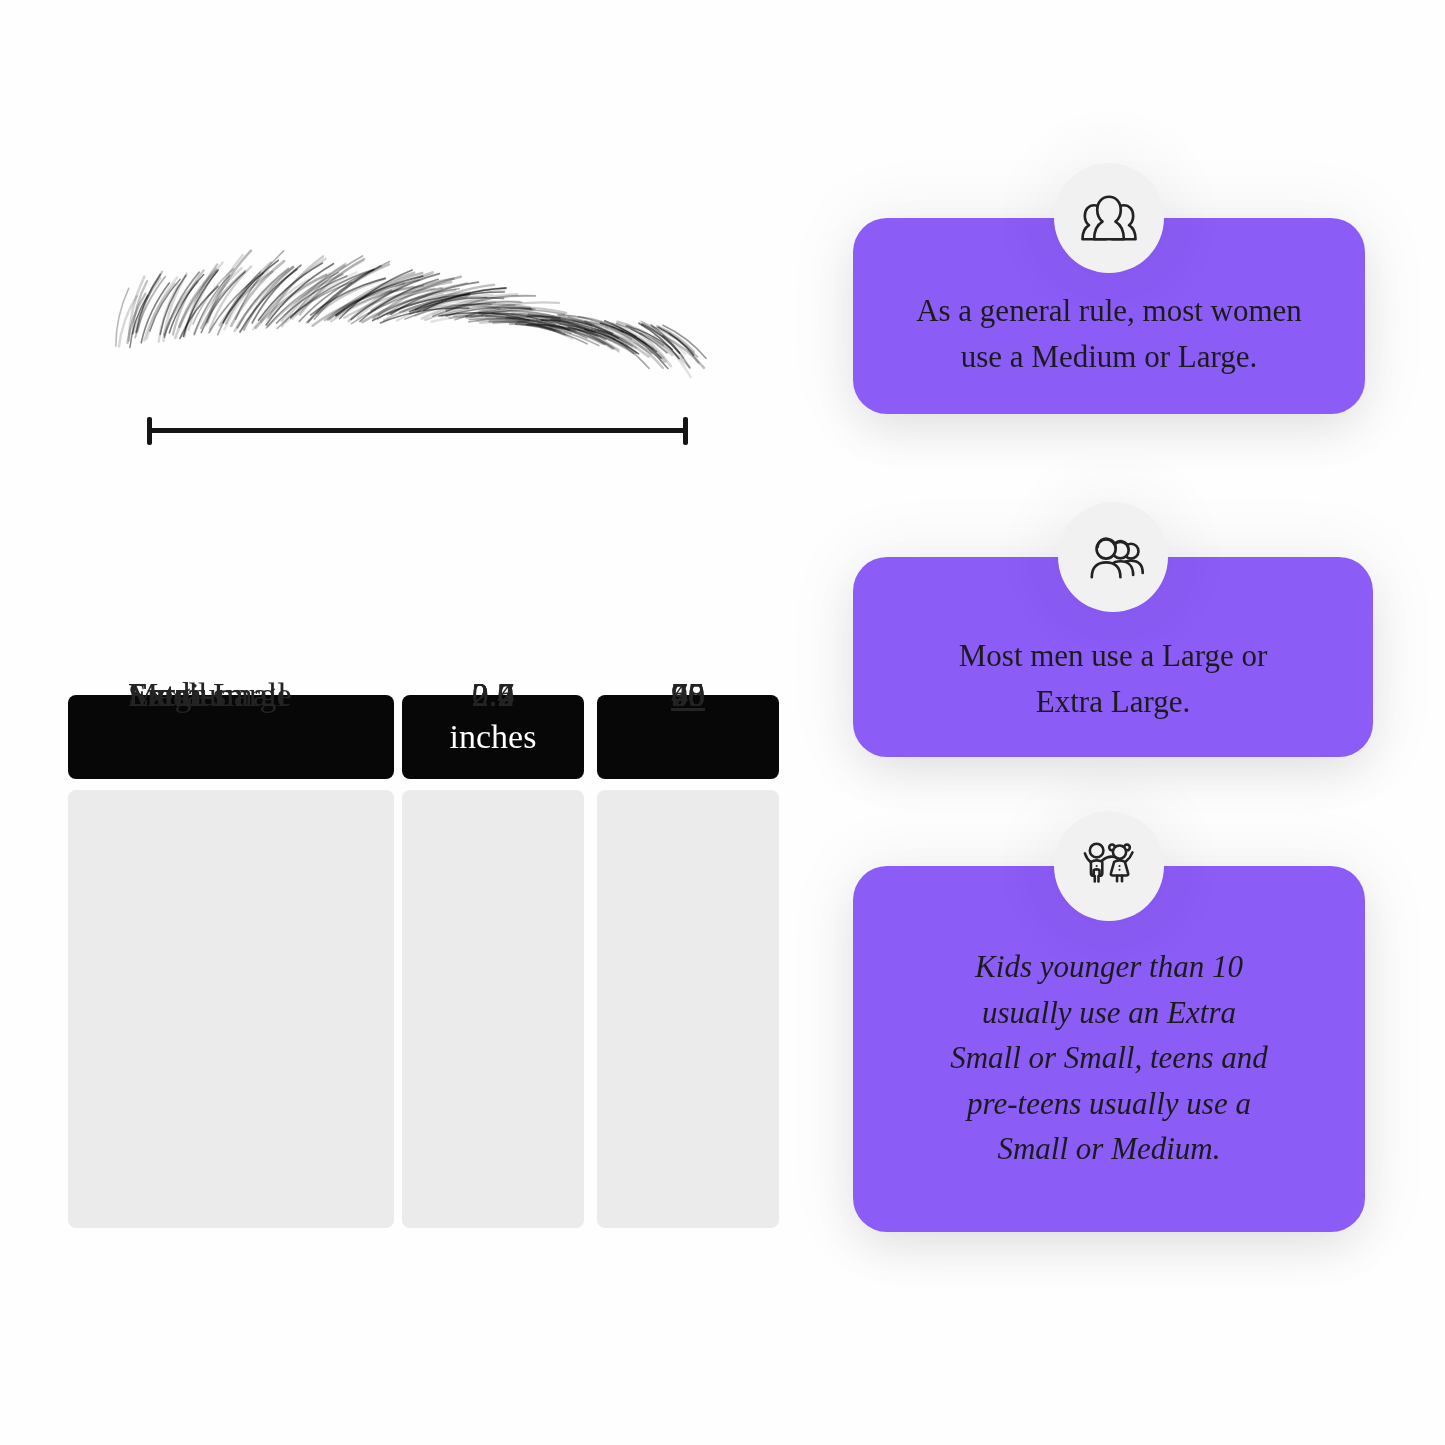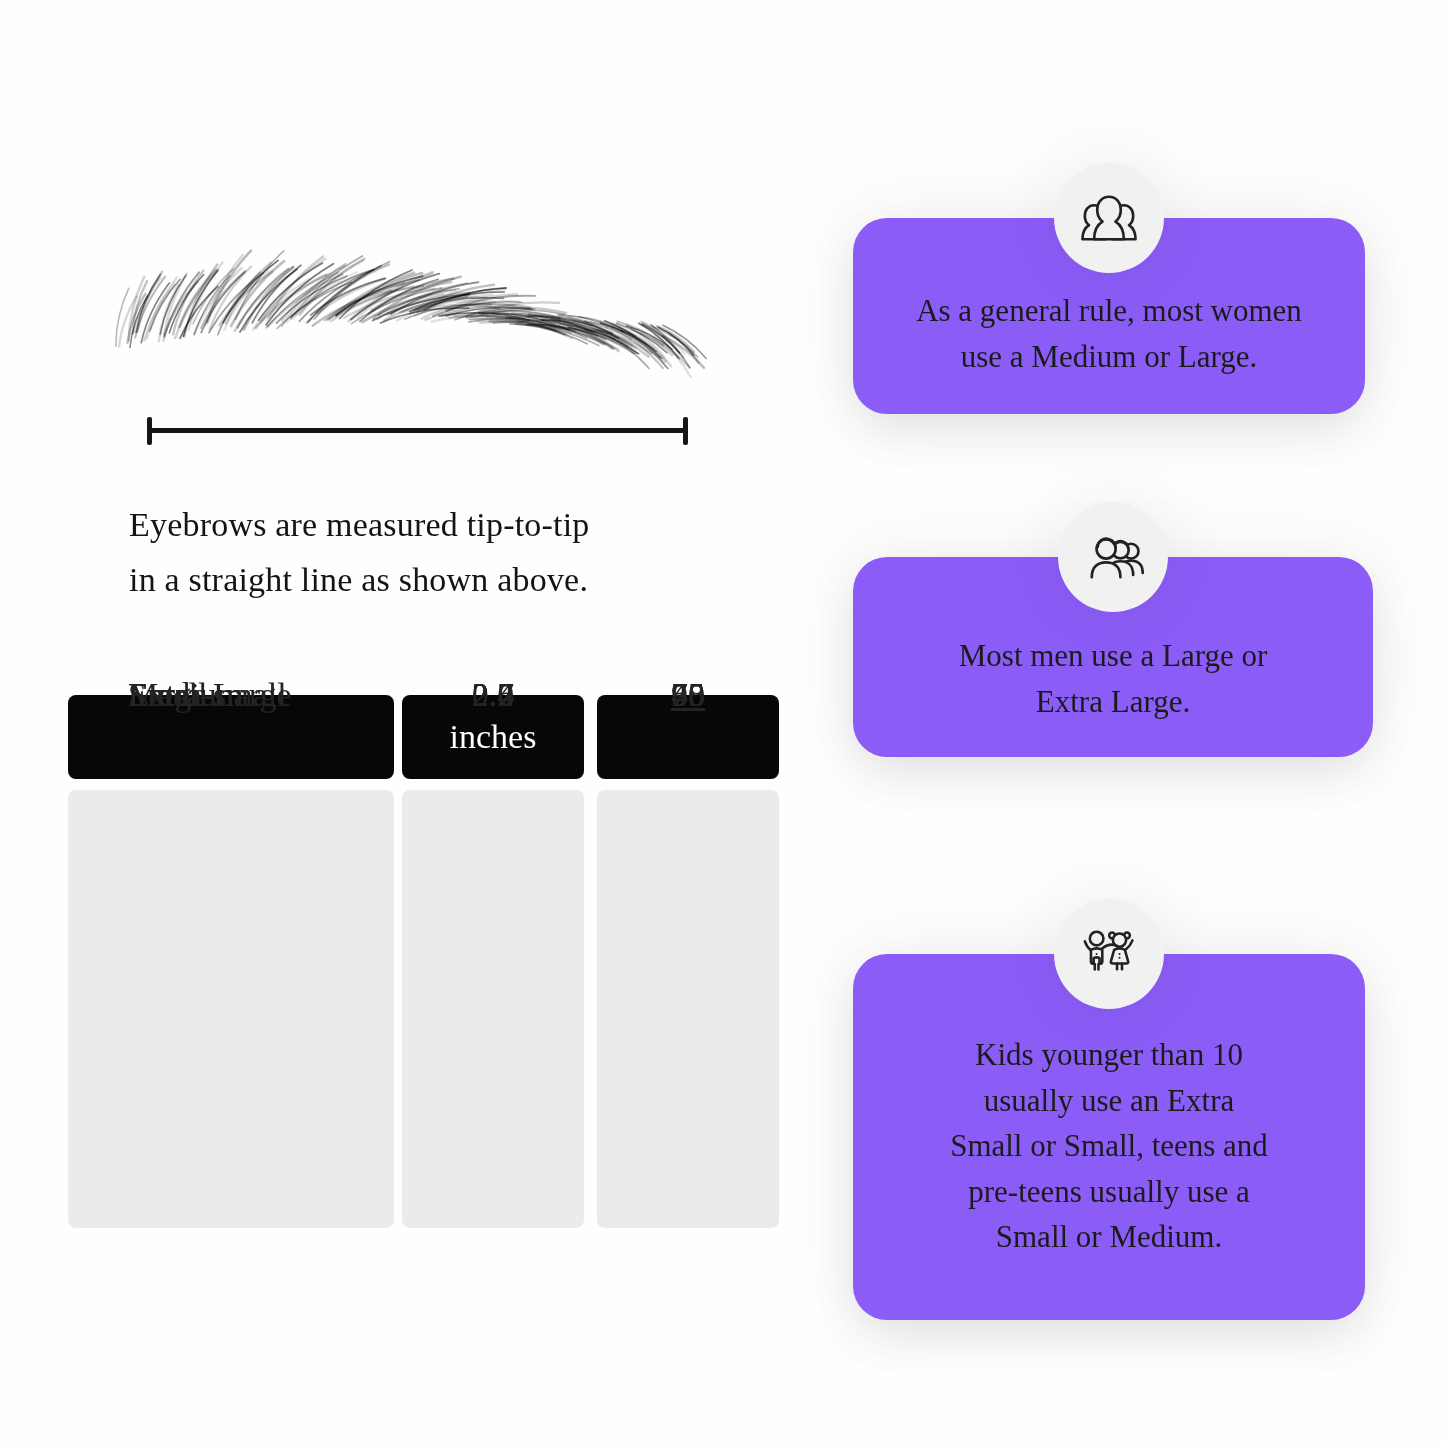--- a/index.html
+++ b/index.html
@@ -35,21 +35,21 @@
   .t-row .lab{position:absolute;left:60px;transform:translateY(-50%);font-size:34px;color:#242424;white-space:nowrap;}
   .t-row .val{position:absolute;transform:translateY(-50%);font-size:34px;color:#242424;text-align:center;}
   .t-row .v-in{left:334px;width:182px;} .t-row .v-mm{left:529px;width:182px;text-decoration:underline;}
   
   .card{
     position:absolute;left:853px;width:512px;background:#8b5cf6;border-radius:34px;
     box-shadow:0 18px 48px -4px rgba(0,0,0,.09),0 0 70px 8px rgba(0,0,0,.05);
   }
   .card.one{top:218px;height:196px;}
   .card.two{top:557px;height:200px;padding-left:8px;}
-  .card.three{top:954px;height:366px;}
+  .card.three{top:866px;height:366px;font-style:italic;}
   .icon-circle{
     position:absolute;left:50%;top:0;transform:translate(-50%,-50%);
     width:110px;height:110px;border-radius:50%;background:#f1f1f1;
     box-shadow:0 0 55px 22px rgba(0,0,0,.035);
     display:flex;align-items:center;justify-content:center;
   }
   .card-text{
     position:absolute;left:50%;transform:translateX(-50%);width:460px;
     text-align:center;font-size:31px;line-height:1.47;color:#1b1b1b;
   }
@@ -270,21 +270,20 @@
         </g>
     </svg>
   </div>
 
   <div class="measure">
     <div class="cap l"></div>
     <div class="bar"></div>
     <div class="cap r"></div>
   </div>
 
-  <div class="caption">Eyebrows are measured tip-to-tip<br>in a straight line as shown above.</div>
 
   <div class="size-table">
     <div class="col head c1"></div>
     <div class="col head c2"></div>
     <div class="col head c3"></div>
     <div class="head-label c2">inches</div>
 
     <div class="col body c1"></div>
     <div class="col body c2"></div>
     <div class="col body c3"></div>

